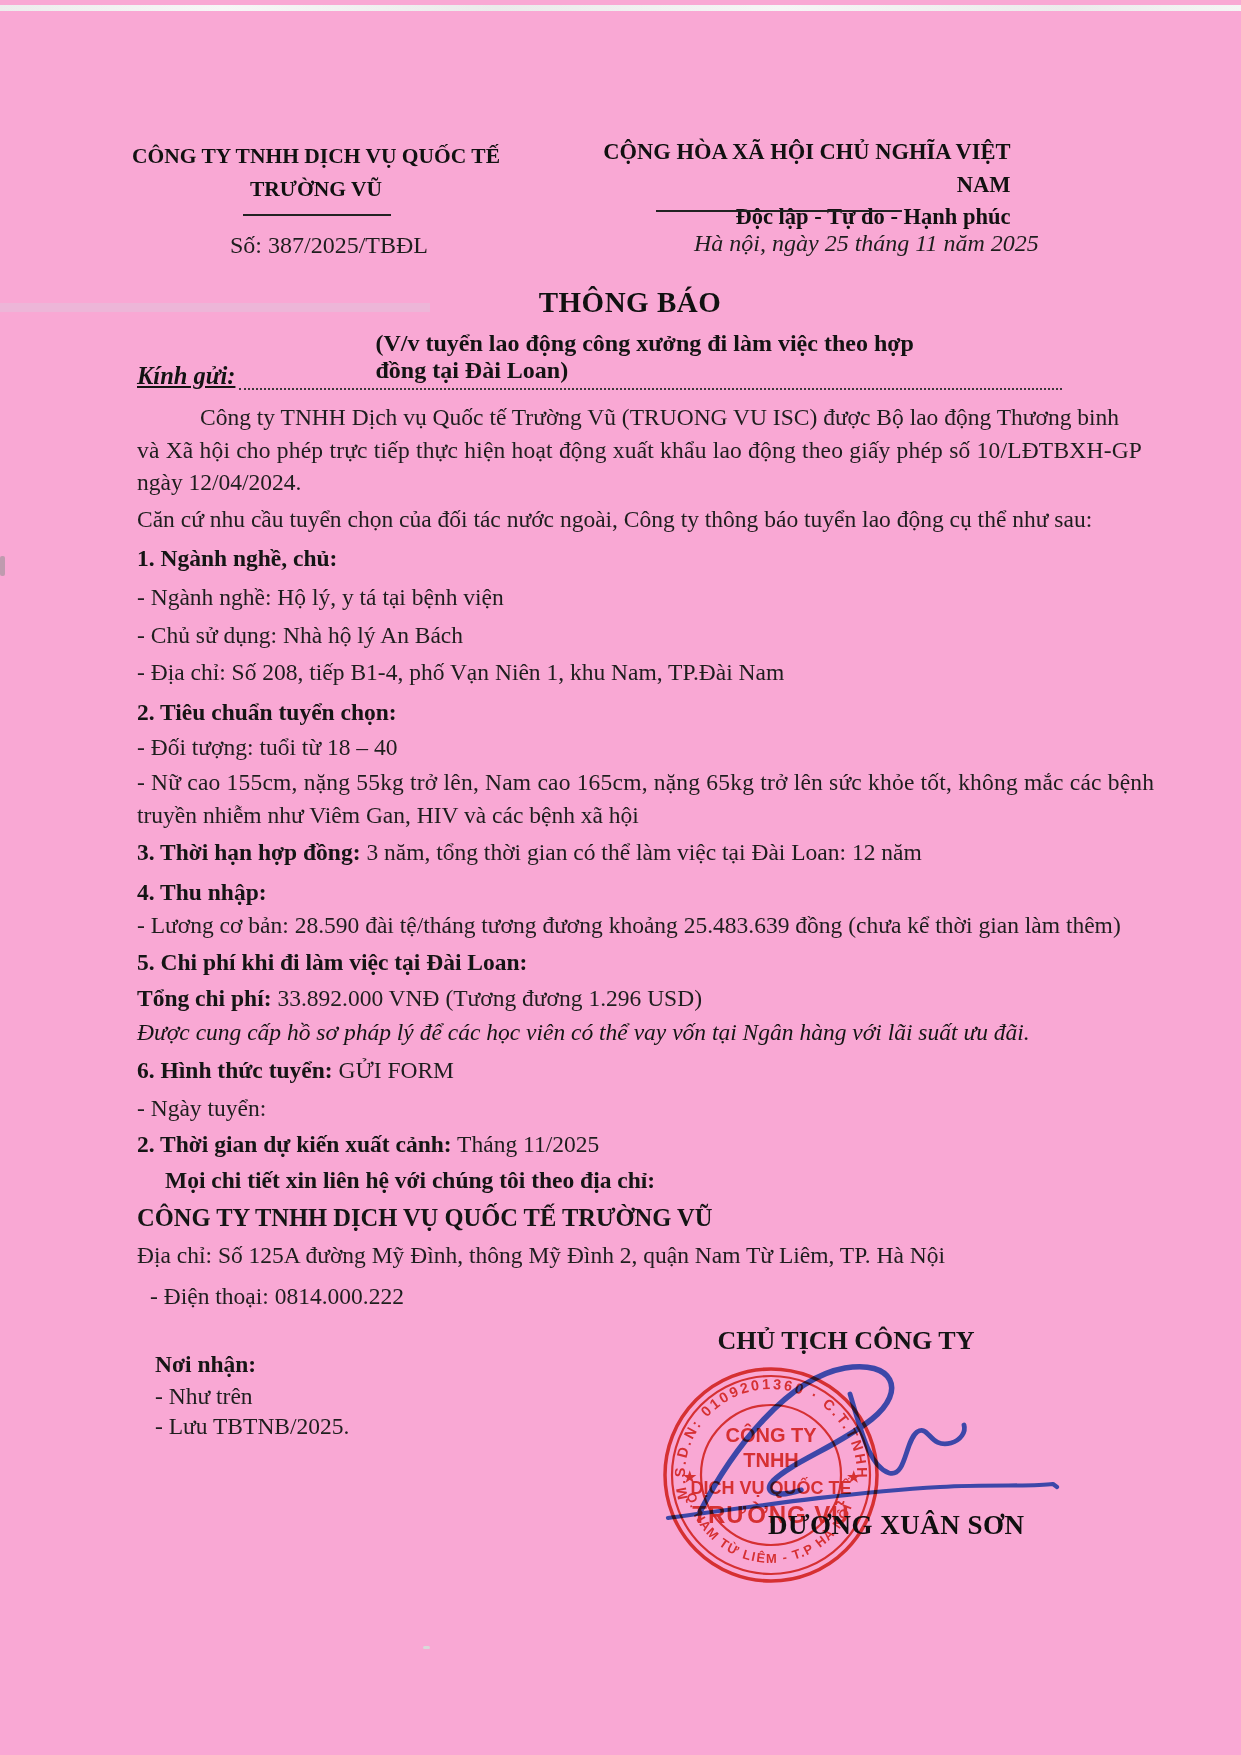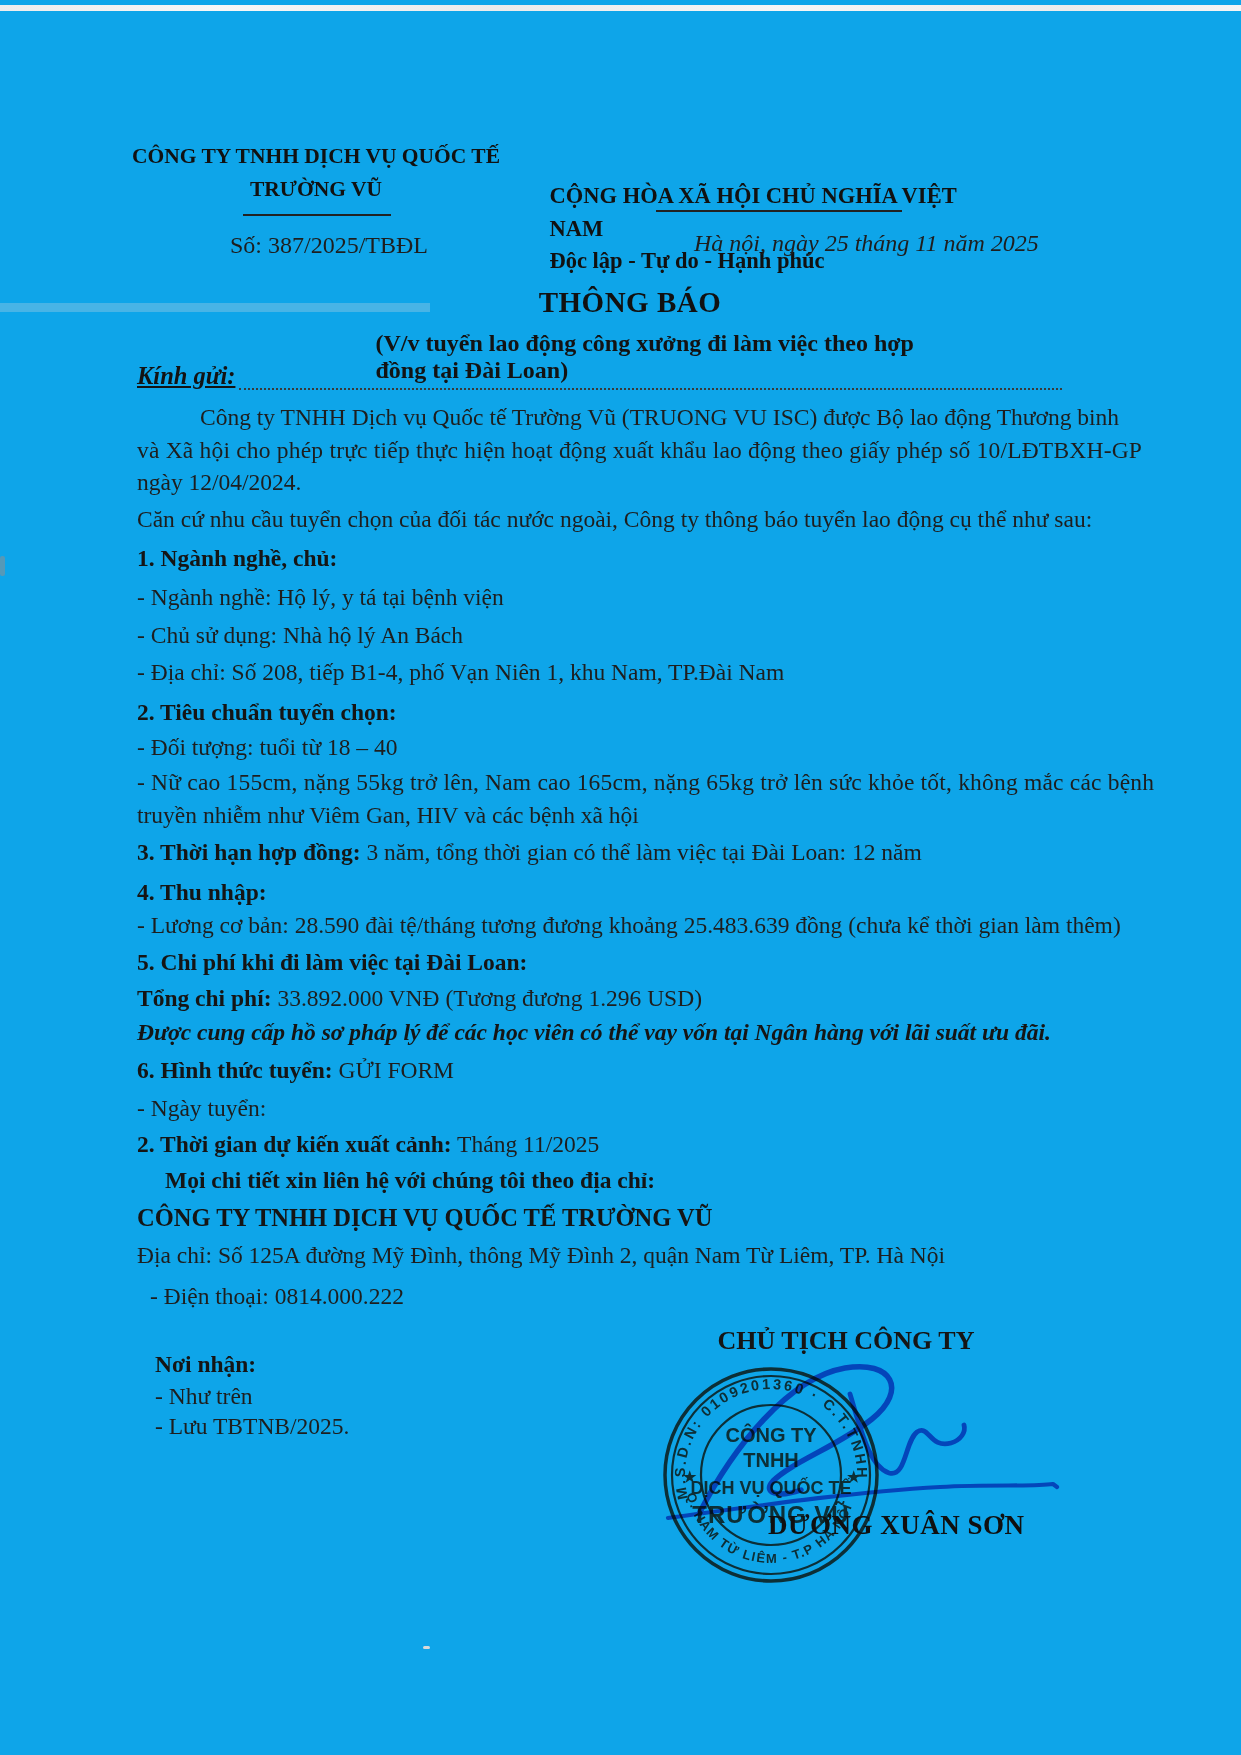--- a/index.html
+++ b/index.html
@@ -1,29 +1,29 @@
 <!DOCTYPE html>
 <html><head>
 <meta charset="utf-8">
 <style>
   html,body{margin:0;padding:0;background:#ffffff;}
   #page{
     position:relative;width:1241px;height:1755px;margin:0 auto;
-    background:#0ea5e9;overflow:hidden;
+    background:#f9a8d4;overflow:hidden;
     font-family:"Liberation Serif","DejaVu Serif",serif;
     color:#1e1e1e;
   }
   .ln{position:absolute;white-space:nowrap;font-size:23.5px;line-height:1.25;}
   .b{font-weight:bold;color:#151515;}
   .it{font-style:italic;}
-  .bi{font-weight:bold;font-style:italic;color:#151515;}
+  .bi{font-weight:normal;font-style:italic;color:#151515;}
   .hdr-company{position:absolute;left:316px;top:140px;transform:translateX(-50%);
     text-align:center;font-weight:bold;font-size:21.5px;line-height:1.55;color:#111;}
   .hdr-national{position:absolute;left:780px;top:136px;transform:translateX(-50%);
-    text-align:left;font-weight:bold;font-size:22.5px;line-height:1.45;color:#111;margin-top:44px;}
+    text-align:right;font-weight:bold;font-size:22.5px;line-height:1.45;color:#111;}
   .rule{position:absolute;height:2px;background:#222;}
   .doc-title{position:absolute;left:630px;top:286px;transform:translateX(-50%);
     font-weight:bold;font-size:29px;letter-spacing:.5px;color:#111;}
   .doc-subtitle{position:absolute;left:664px;top:330px;transform:translateX(-50%);
     font-weight:bold;font-size:24px;color:#131313;}
   .salute{position:absolute;left:137px;top:362px;width:925px;display:flex;align-items:flex-end;}
   .salute .lbl{font-weight:bold;font-style:italic;font-size:24.5px;text-decoration:underline;color:#131313;}
   .salute .dots{flex:1;border-bottom:2.5px dotted #3a3a3a;margin-left:4px;height:26px;}
   .sig-title{position:absolute;left:846px;top:1326px;transform:translateX(-50%);
     font-weight:bold;font-size:26px;color:#151515;}

